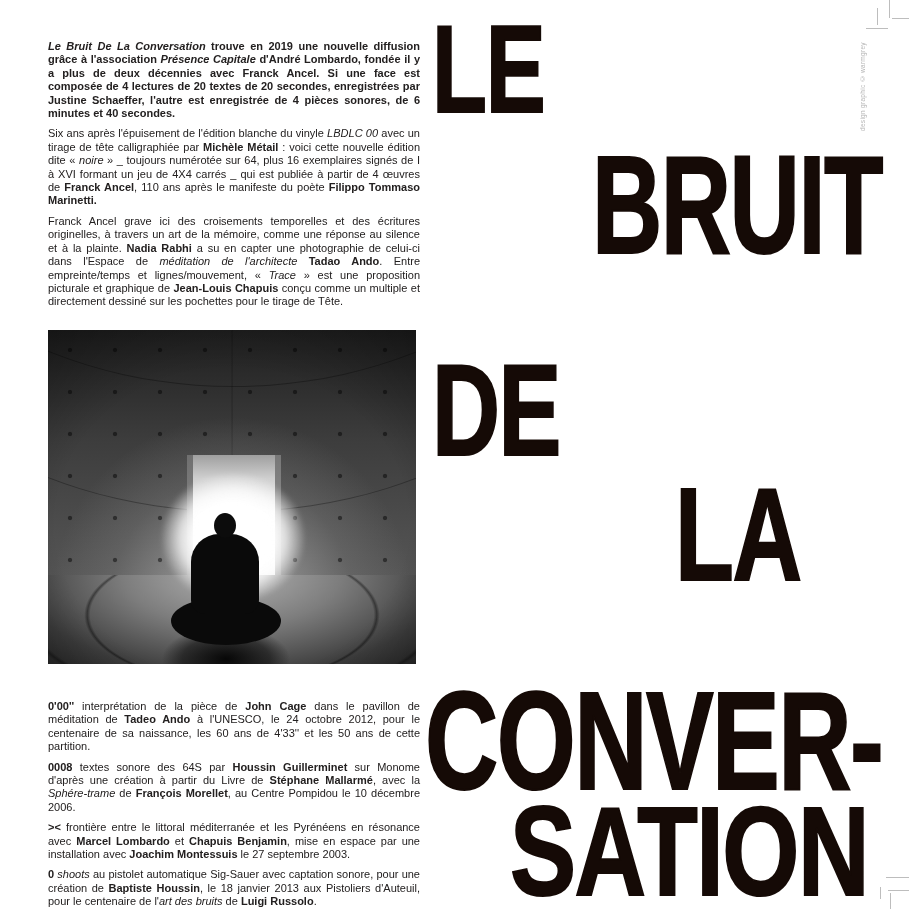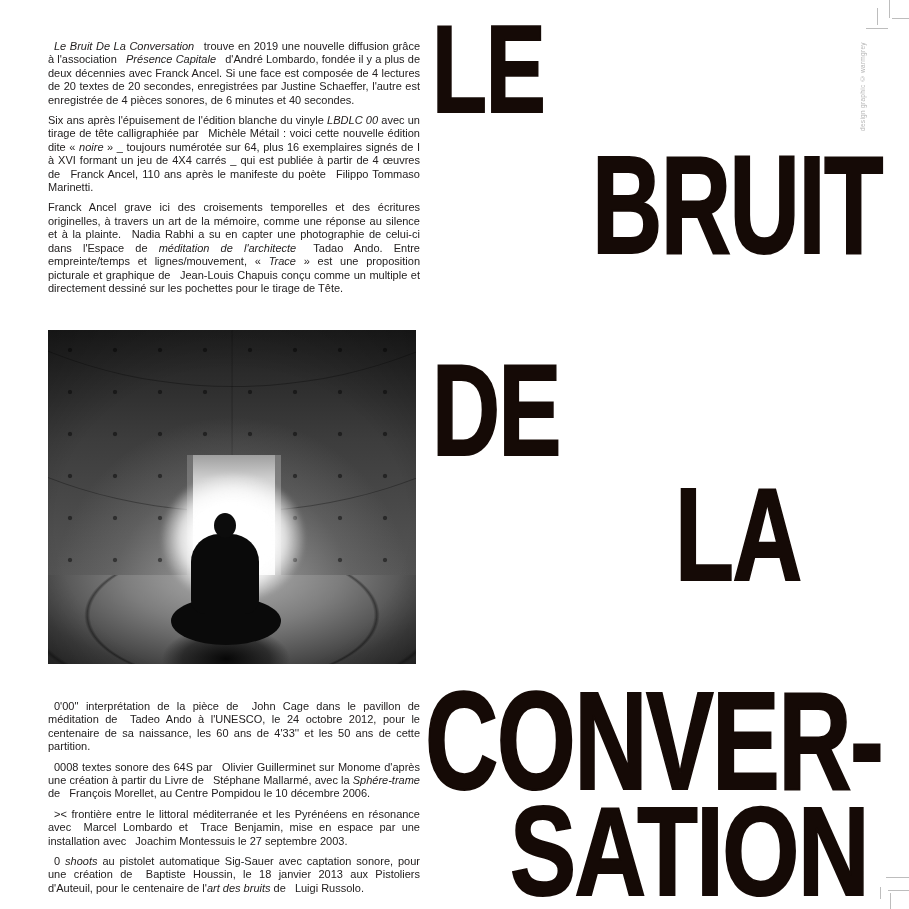--- a/index.html
+++ b/index.html
@@ -10,21 +10,21 @@
 
   
   .col-text {
     position:absolute; left:48px; width:372px;
     color:#232020; font-size:11px; line-height:13.4px;
     text-align:justify;
   }
   .col-text.top { top:40px; }
   .col-text.bottom { top:700px; }
   .col-text p { margin:0 0 7px 0; }
-  .col-text span.b { font-weight:normal;margin-left:6px; }
+  .col-text span.b { font-weight:bold; }
   .col-text span.i { font-style:italic; }
 
   
   .photo {
     position:absolute; left:48px; top:330px; width:368px; height:334px;
     margin:0; overflow:hidden; background:#3b3b3b;
   }
   .photo * { position:absolute; }
   .ph-wall {
     left:0; top:0; width:368px; height:247px;
@@ -125,22 +125,22 @@
     <div class="ph-glow"></div>
     <div class="ph-shadow"></div>
     <div class="ph-legs"></div>
     <div class="ph-torso"></div>
     <div class="ph-head"></div>
     <div class="ph-vignette"></div>
   </figure>
 
   <div class="col-text bottom">
     <p><span class="b">0'00''</span><span> interprétation de la pièce de </span><span class="b">John Cage</span><span> dans le pavillon de méditation de </span><span class="b">Tadeo Ando</span><span> à l'UNESCO, le 24 octobre 2012, pour le centenaire de sa naissance, les 60 ans de 4'33'' et les 50 ans de cette partition.</span></p>
-    <p><span class="b">0008</span><span> textes sonore des 64S par </span><span class="b">Olivier Guillerminet</span><span> sur Monome d'après une création à partir du Livre de </span><span class="b">Stéphane Mallarmé</span><span>, avec la </span><span class="i">Sphére-trame</span><span> de </span><span class="b">François Morellet</span><span>, au Centre Pompidou le 10 décembre 2006.</span></p>
-    <p><span class="b">&gt;&lt;</span><span> frontière entre le littoral méditerranée et les Pyrénéens en résonance avec </span><span class="b">Marcel Lombardo</span><span> et </span><span class="b">Trace Benjamin</span><span>, mise en espace par une installation avec </span><span class="b">Joachim Montessuis</span><span> le 27 septembre 2003.</span></p>
+    <p><span class="b">0008</span><span> textes sonore des 64S par </span><span class="b">Houssin Guillerminet</span><span> sur Monome d'après une création à partir du Livre de </span><span class="b">Stéphane Mallarmé</span><span>, avec la </span><span class="i">Sphére-trame</span><span> de </span><span class="b">François Morellet</span><span>, au Centre Pompidou le 10 décembre 2006.</span></p>
+    <p><span class="b">&gt;&lt;</span><span> frontière entre le littoral méditerranée et les Pyrénéens en résonance avec </span><span class="b">Marcel Lombardo</span><span> et </span><span class="b">Chapuis Benjamin</span><span>, mise en espace par une installation avec </span><span class="b">Joachim Montessuis</span><span> le 27 septembre 2003.</span></p>
     <p><span class="b">0</span><span> </span><span class="i">shoots</span><span> au pistolet automatique Sig-Sauer avec captation sonore, pour une création de </span><span class="b">Baptiste Houssin</span><span>, le 18 janvier 2013 aux Pistoliers d'Auteuil, pour le centenaire de l'</span><span class="i">art des bruits</span><span> de </span><span class="b">Luigi Russolo</span><span>.</span></p>
   </div>
 
   <div class="hw hw-le">LE</div>
   <div class="hw hw-bruit">BRUIT</div>
   <div class="hw hw-de">DE</div>
   <div class="hw hw-la">LA</div>
   <div class="hw hw-conver">CONVER-</div>
   <div class="hw hw-sation">SATION</div>
 

